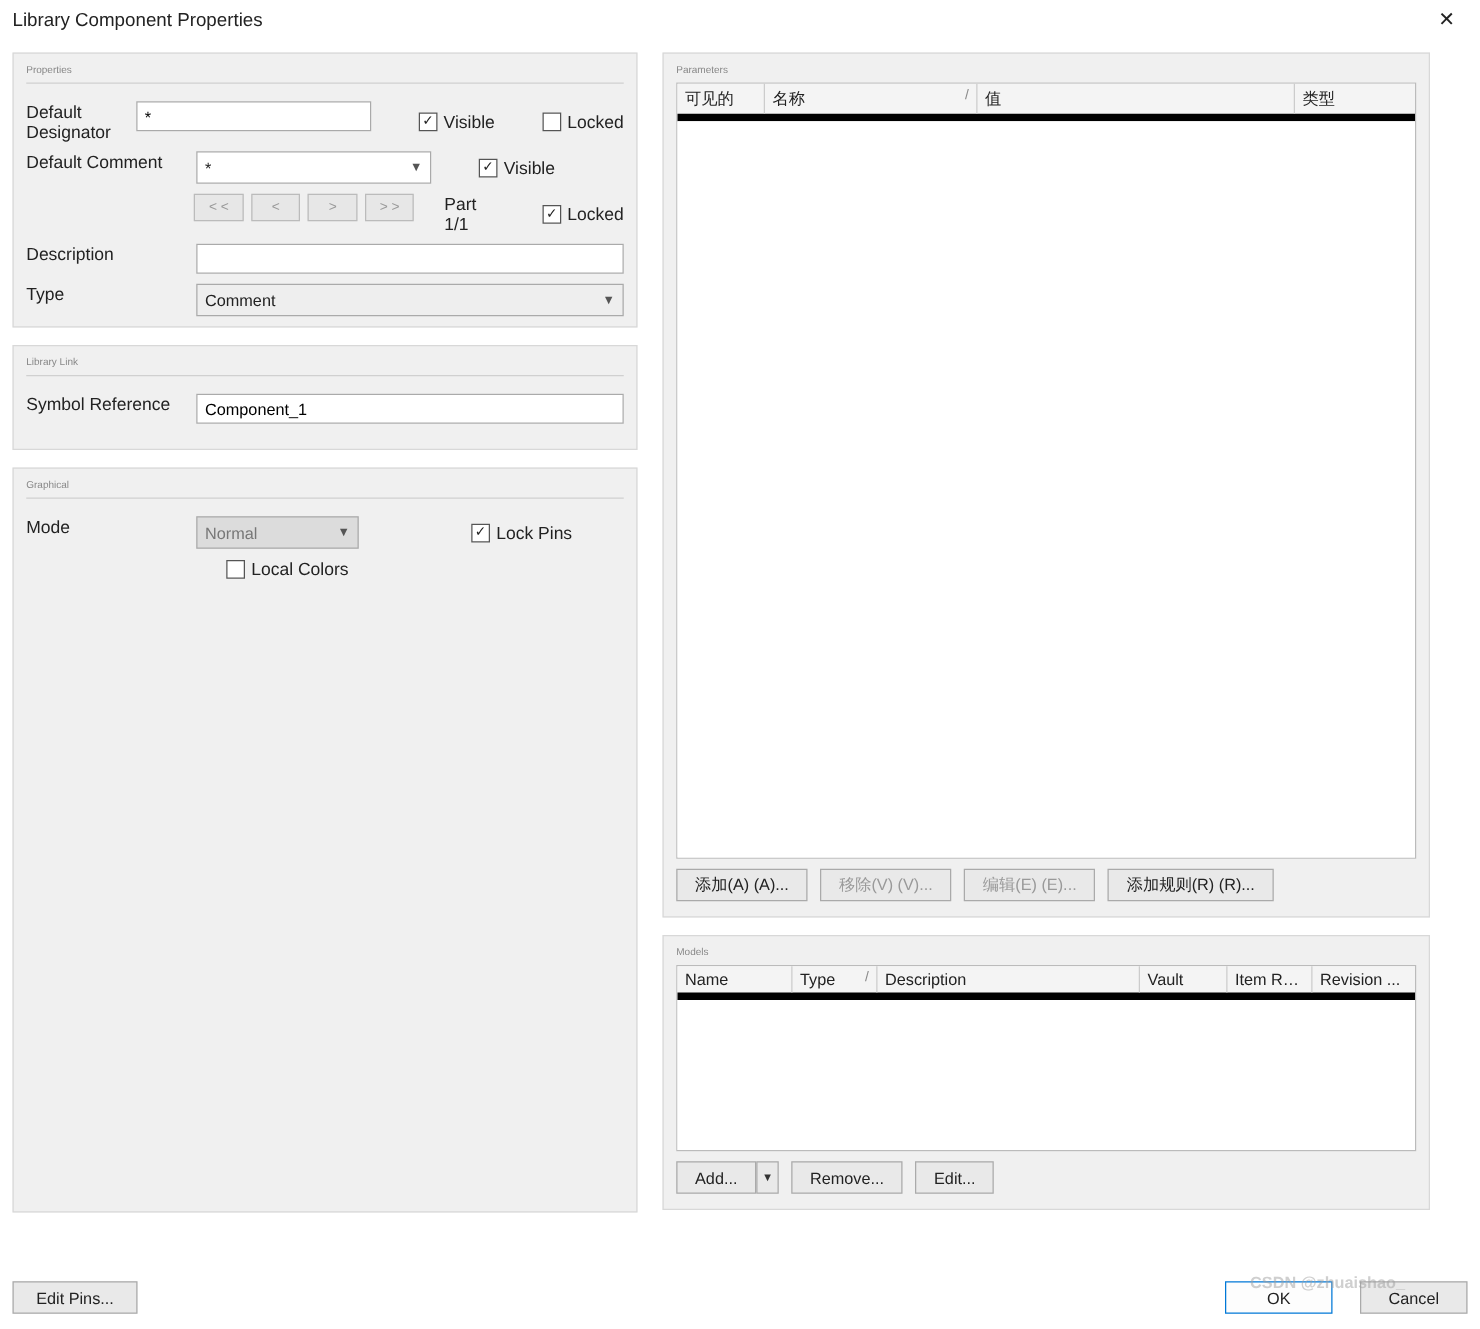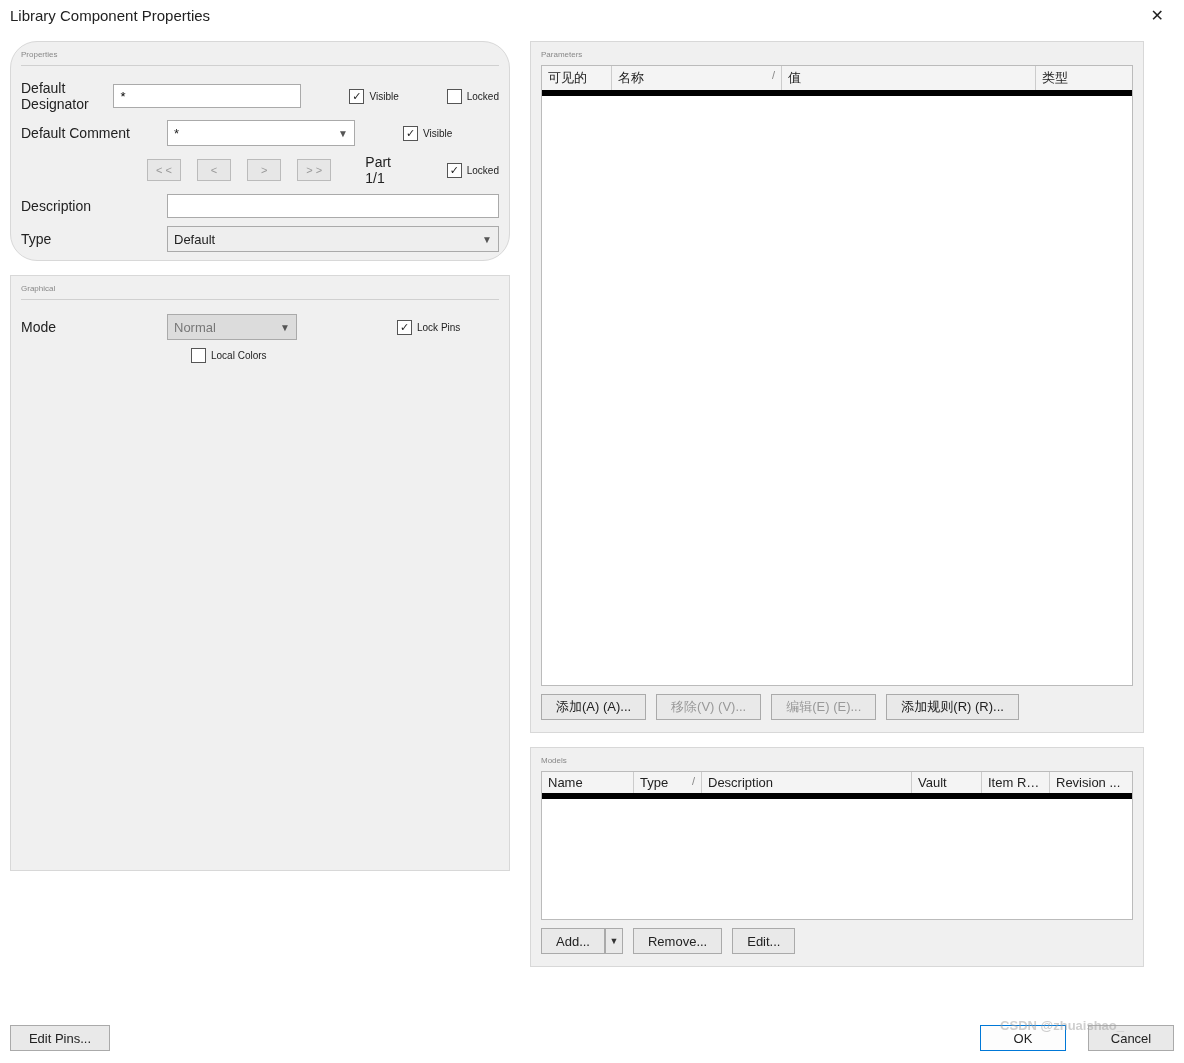--- a/index.html
+++ b/index.html
@@ -45,23 +45,22 @@
     font-size: 8px;
     color: #888;
     margin-bottom: 6px;
   }
   .group-sep {
     border-top: 1px solid #d0d0d0;
     margin: 4px 0 14px 0;
   }
   .row {
     display: flex;
-    align-items: center;
     margin-bottom: 8px;
-    gap: 16px;
+    gap: 6px;
   }
   .label-col { width: 130px; font-size: 14px; }
   .text-input {
     border: 1px solid #aaa;
     background: #fff;
     height: 24px;
     padding: 2px 6px;
     font-size: 13px;
   }
   .combo {
@@ -78,21 +77,21 @@
   .combo-chevron {
     font-size: 10px;
     color: #555;
   }
   .combo.grey { background: #eeeeee; }
   .combo.disabled { background: #dcdcdc; color: #777; width: 130px; }
   .check {
     display: inline-flex;
     align-items: center;
     gap: 5px;
-    font-size: 10px;
+    font-size: 14px;
     margin-left: 8px;
     padding-left: 24px;
   }
   .check-box {
     width: 15px;
     height: 15px;
     border: 1px solid #555;
     background: #fff;
     display: inline-flex;
     align-items: center;
@@ -176,21 +175,21 @@
 
 <div class="titlebar">
   <span>Library Component Properties</span>
   <span class="close-x">✕</span>
 </div>
 
 <div class="content">
 
   <div class="col-left">
 
-    <div class="group" style="height:220px;border-radius:27px;">
+    <div class="group" style="height:220px;">
       <div class="group-title">Properties</div>
       <div class="group-sep"></div>
       <div class="row">
         <div class="label-col">Default Designator</div>
         <input class="text-input" style="width: 188px;" value="*">
         <label class="check">
             <span class="check-box checked"></span>
             <span>Visible</span>
           </label>
         <label class="check">
@@ -221,26 +220,34 @@
             <span>Locked</span>
           </label>
       </div>
       <div class="row" style="margin-top:6px;">
         <div class="label-col">Description</div>
         <input class="text-input" style="flex: 1 1 0%;" value="">
       </div>
       <div class="row">
         <div class="label-col">Type</div>
         <div class="combo grey" style="flex:1;">
-            <span>Default</span>
+            <span>Comment</span>
             <span class="combo-chevron">▼</span>
           </div>
       </div>
     </div>
 
+    <div class="group">
+      <div class="group-title">Library Link</div>
+      <div class="group-sep"></div>
+      <div class="row">
+        <div class="label-col">Symbol Reference</div>
+        <input class="text-input" style="flex: 1 1 0%;" value="Component_1">
+      </div>
+    </div>
 
     <div class="group" style="height:596px;">
       <div class="group-title">Graphical</div>
       <div class="group-sep"></div>
       <div class="row">
         <div class="label-col">Mode</div>
         <div class="combo disabled">
             <span>Normal</span>
             <span class="combo-chevron">▼</span>
           </div>

